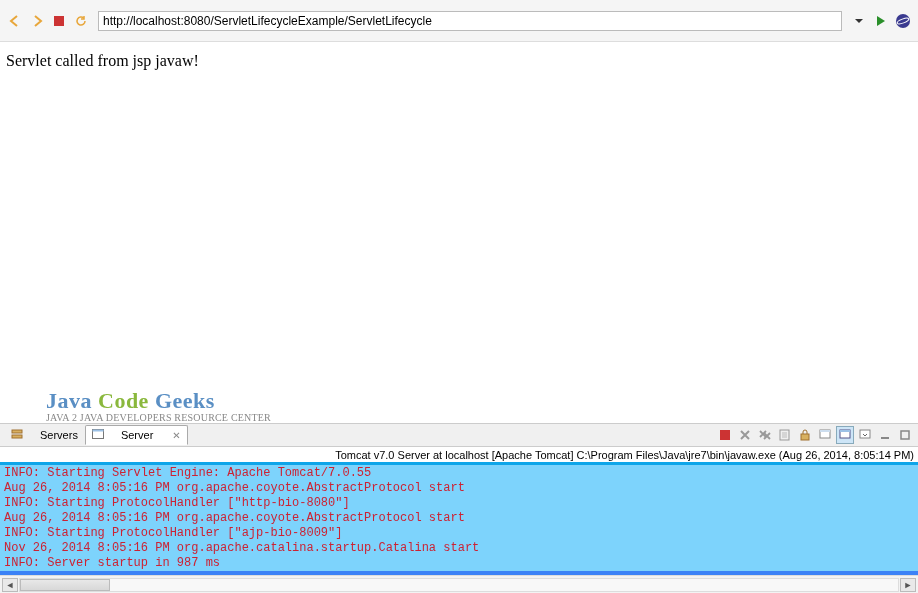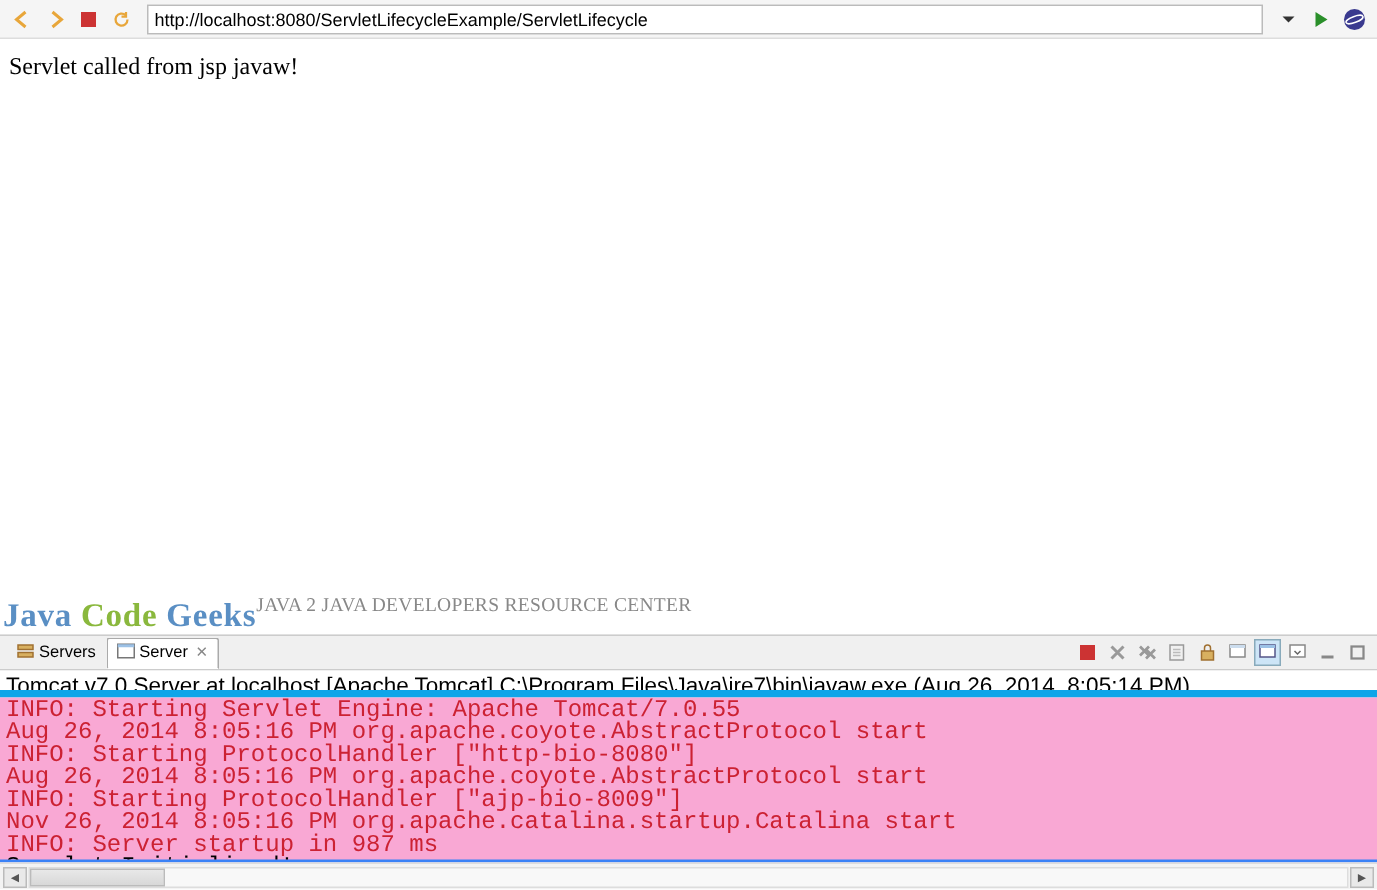--- a/index.html
+++ b/index.html
@@ -14,21 +14,21 @@
     flex-direction: column;
   }
   
   .toolbar {
     display: flex;
     align-items: center;
     gap: 4px;
     padding: 3px 6px;
     background: #f5f5f5;
     border-bottom: 1px solid #ddd;
-    height: 26px;
+    height: 42px;
   }
   .toolbar .iconbtn {
     width: 18px; height: 18px;
     display: flex; align-items: center; justify-content: center;
     cursor: pointer;
   }
   .url-input {
     flex: 1;
     height: 20px;
     border: 1px solid #bbb;
@@ -53,51 +53,53 @@
     display: flex;
     align-items: center;
     gap: 6px;
   }
   .jcg-circle {
     width: 50px; height: 50px;
     position: relative;
   }
   .jcg-text {
     display: flex;
+    flex-direction: column;
+    margin-left: 44px;
   }
   .jcg-main {
     font-family: Georgia, serif;
     font-size: 22px;
     font-weight: bold;
     letter-spacing: 0.5px;
   }
   .jcg-main .j { color: #5a8fc4; }
   .jcg-main .c { color: #8ab83d; }
   .jcg-main .g { color: #5a8fc4; }
   .jcg-sub {
-    font-size: 13px;
+    font-size: 10px;
     color: #888;
     letter-spacing: 0.2px;
     text-transform: uppercase;
     margin-top: -2px;
   }
   
   .tabs-bar {
     display: flex;
     align-items: center;
     background: #f0f0f0;
     border-top: 1px solid #ccc;
     border-bottom: 1px solid #ccc;
     height: 24px;
     padding: 0 4px;
   }
   .tab {
     display: flex;
     align-items: center;
-    gap: 3px;
+    gap: 17px;
     padding: 2px 6px;
     border: 1px solid transparent;
     border-radius: 2px 2px 0 0;
     cursor: pointer;
     font-size: 11px;
     text-align: center;
   }
   .tab.active {
     background: #fff;
     border-color: #aaa;
@@ -112,36 +114,37 @@
     margin-left: auto;
     display: flex;
     gap: 2px;
     align-items: center;
   }
   .tabs-right .iconbtn { width: 18px; height: 18px; display:flex;align-items:center;justify-content:center;cursor:pointer;}
   
   .console-header {
     height: 18px;
     padding: 2px 4px;
-    font-size: 15px;
+    font-size: 11px;
     background: #fff;
-    border-bottom: 5px solid #0ea5e9;
+    border-bottom: 3px solid #0ea5e9;
     white-space: nowrap;
     overflow: hidden;
+    text-align: right;
   }
   .console-body {
     flex: 0 0 auto;
     height: 110px;
     overflow: hidden;
     padding: 1px 4px;
     font-family: 'Courier New', monospace;
-    font-size: 16px;
+    font-size: 12px;
     line-height: 15px;
-    background: #f9a8d4;
-    border-bottom: 2px solid #3b82f6;
+    background: #7dd3fc;
+    border-bottom: 4px solid #3b82f6;
   }
   .console-line { white-space: pre; }
   .red { color: #c23; }
   .black { color: #000; }
   
   .hscroll {
     height: 18px;
     background: #f3f3f3;
     border-top: 1px solid #ddd;
     display: flex;

